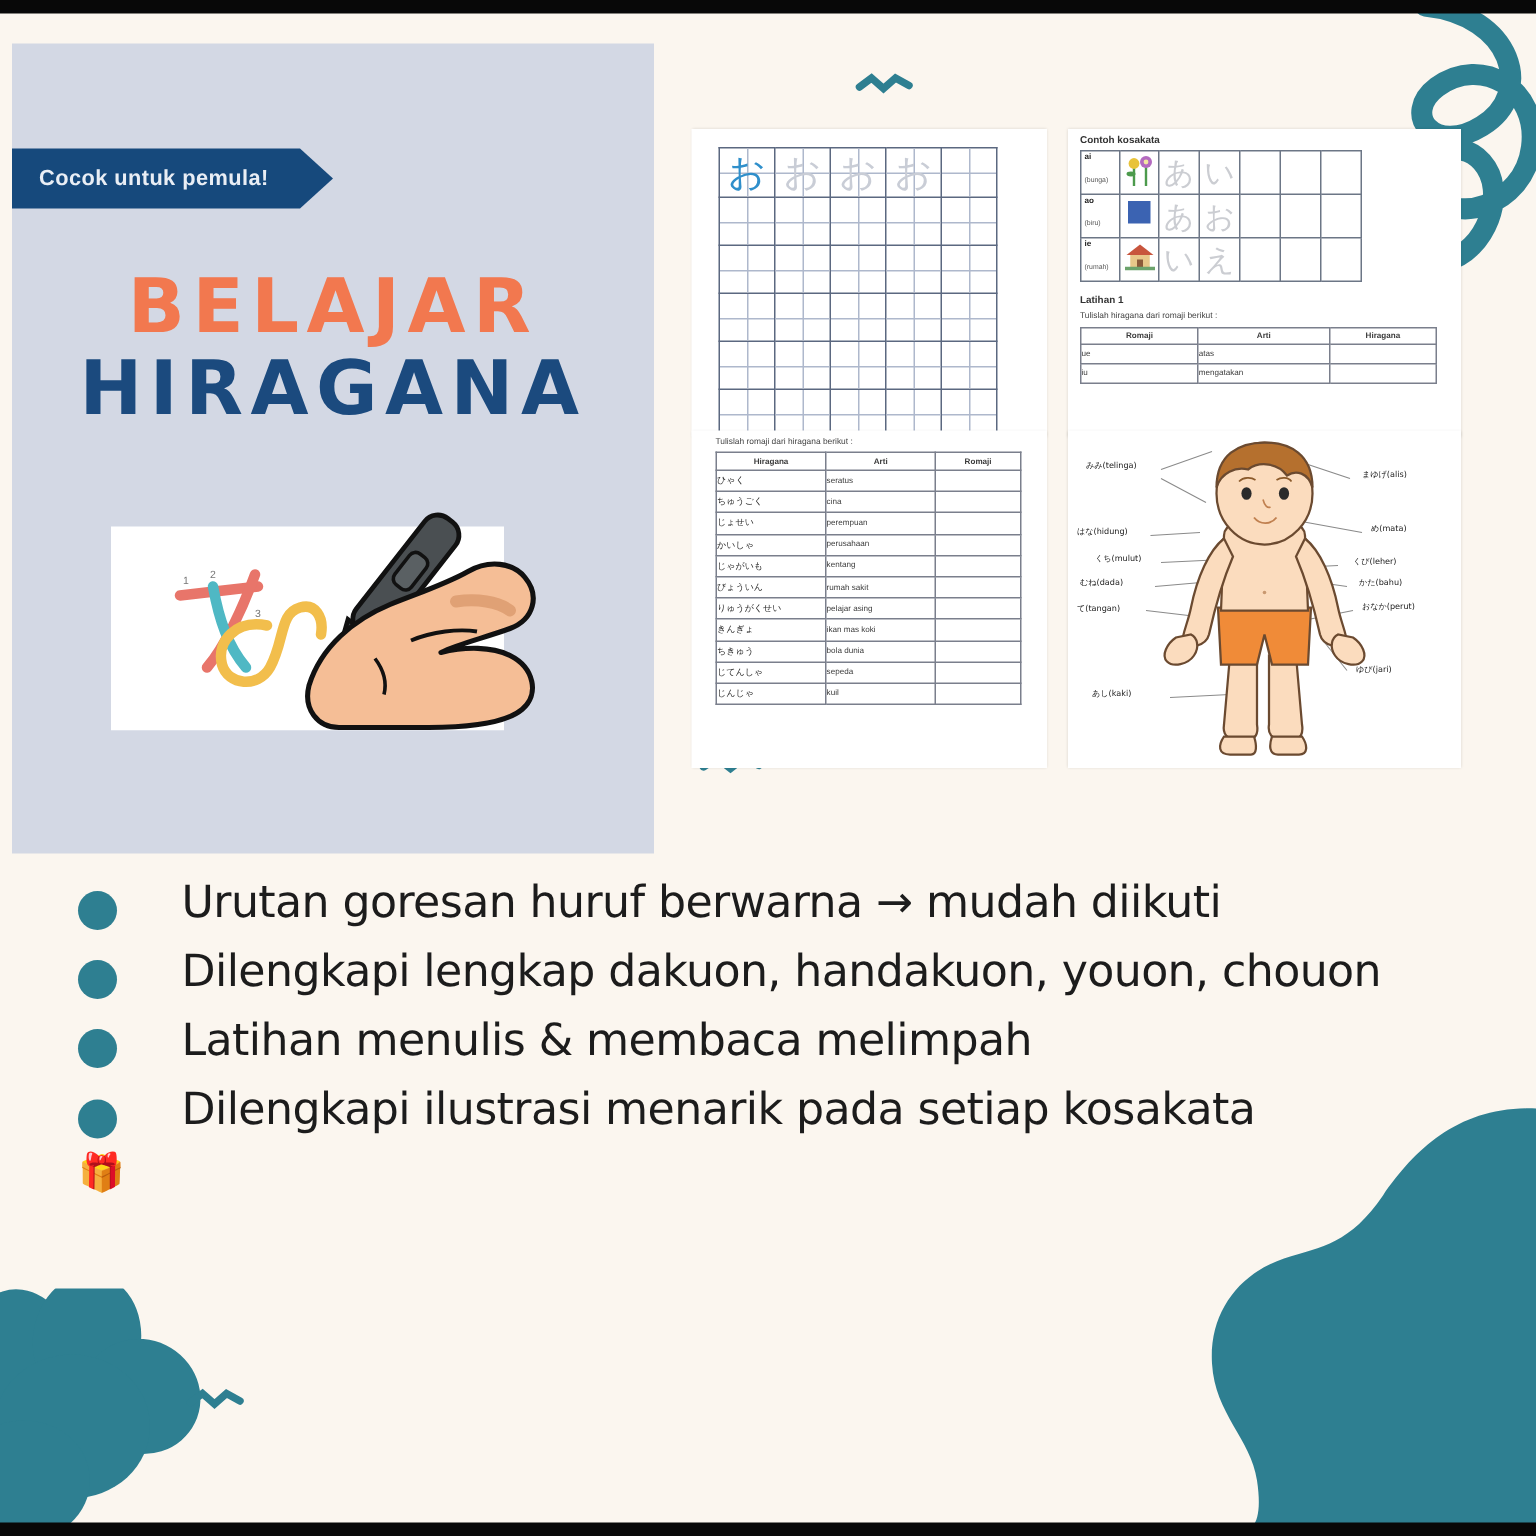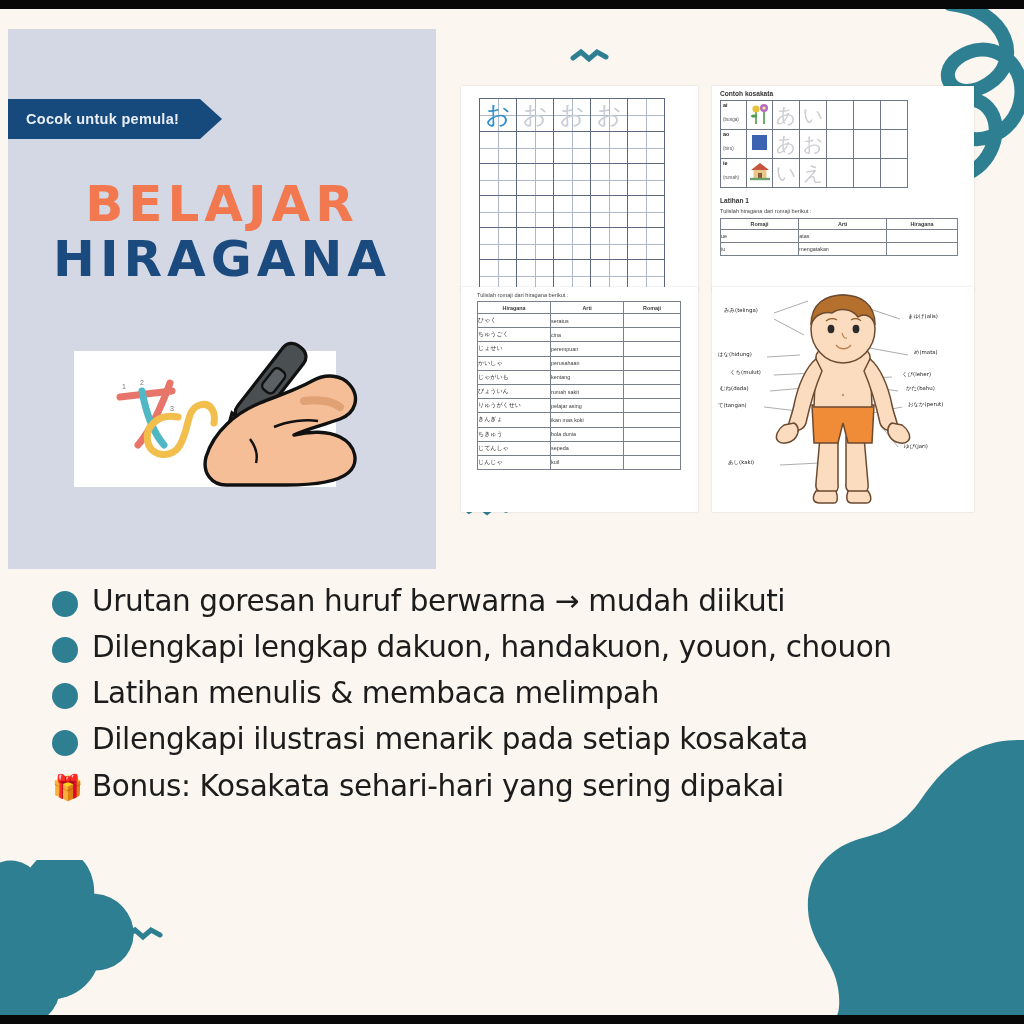--- a/index.html
+++ b/index.html
@@ -140,21 +140,21 @@
   .body-wrap { position:absolute; inset:0; }
   .blab {
     position:absolute; font-size:5.4px; color:#1a1a1a;
     font-family:"DejaVu Sans", sans-serif; white-space:nowrap;
   }
 
   
   .bullets {
     position:absolute; left:52px; top:583px; width:930px; z-index:20;
   }
-  .brow { display:flex; align-items:center; margin-bottom:9px; }
+  .brow { display:flex; align-items:flex-end; margin-bottom:9px;gap:29px; }
   .bdot {
     flex:0 0 auto; width:26px; height:26px; border-radius:50%;
     background:#2E7F91; margin:5px 14px 0 0;
   }
   .bgift { flex:0 0 auto; width:26px; margin:2px 14px 0 0; font-size:25px; line-height:1; text-align:center; }
   .btext {
     font-size:29.5px; color:#1C1C1C; line-height:1.26;
     font-family:"DejaVu Sans", sans-serif; font-weight:400;
     letter-spacing:-.4px;
   }
@@ -542,18 +542,17 @@
   <div class="brow">
     <span class="bdot"></span>
     <span class="btext">Latihan menulis &amp; membaca melimpah</span>
   </div>
   <div class="brow">
     <span class="bdot"></span>
     <span class="btext">Dilengkapi ilustrasi menarik pada setiap kosakata</span>
   </div>
   <div class="brow">
     <span class="bgift">🎁</span>
-    <span class="btext">Bonus: Kosakata sehari-hari yang sering dipakai</span>
   </div>
 </div>
 
 <div class="bar-top"></div>
 <div class="bar-bottom"></div>
 
 </body></html>

